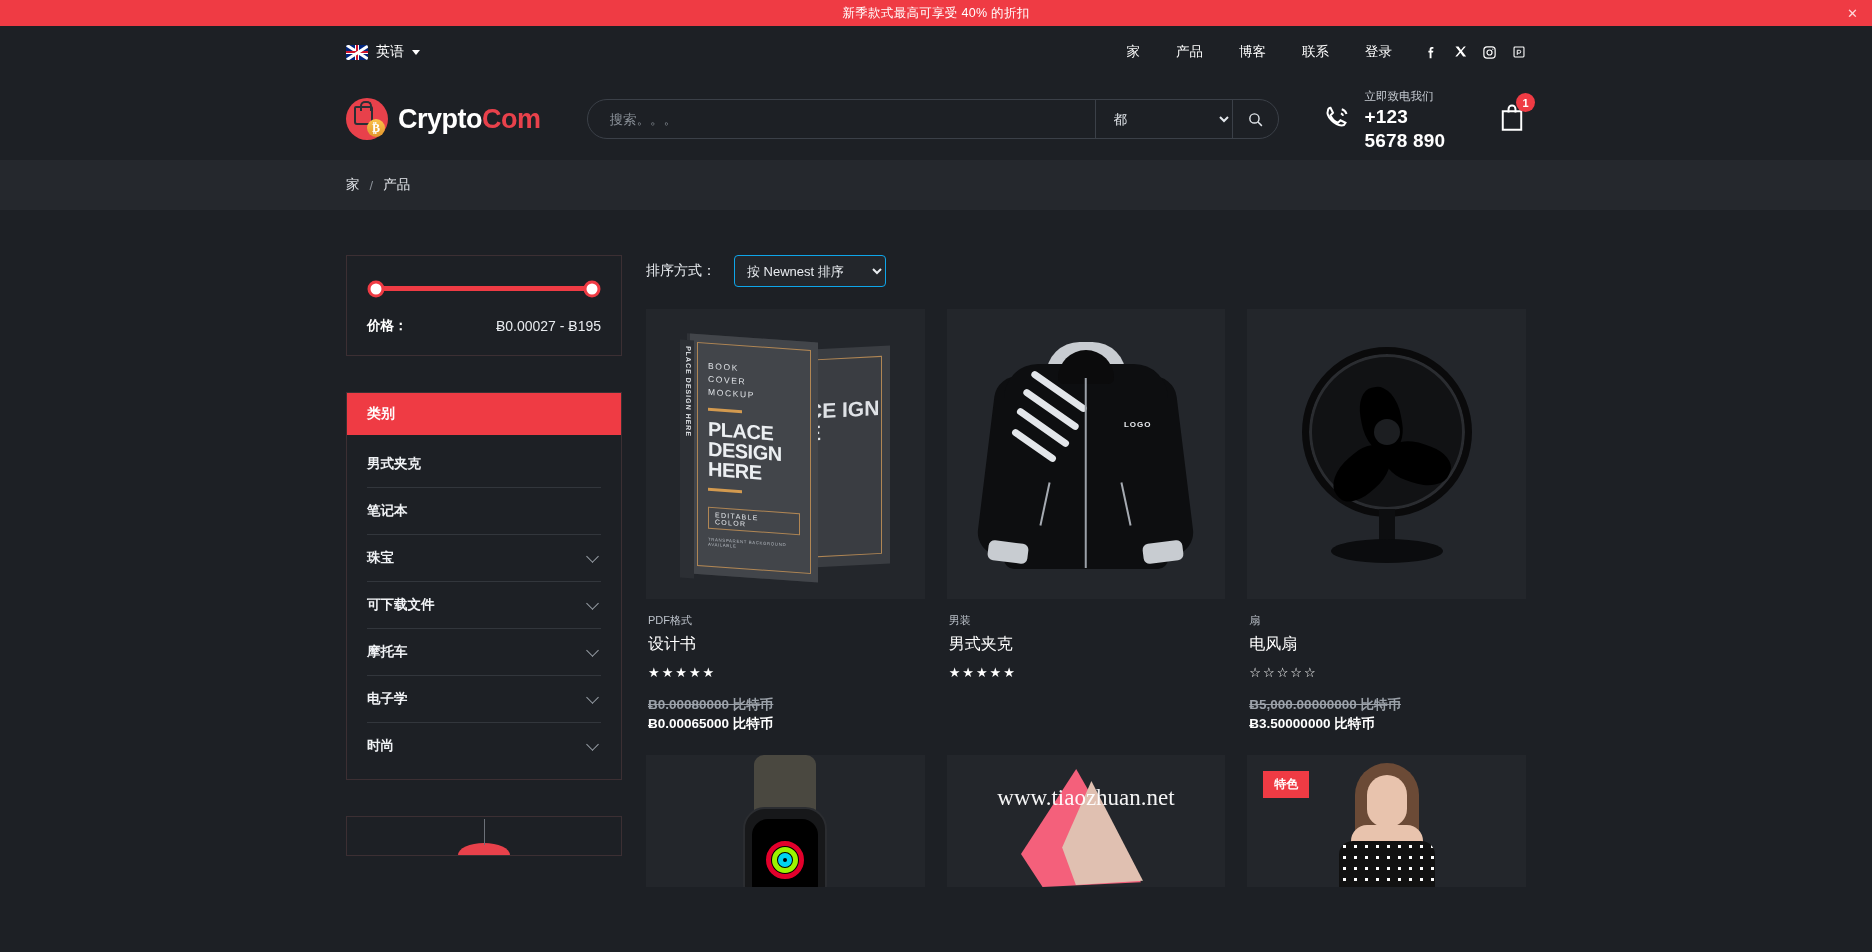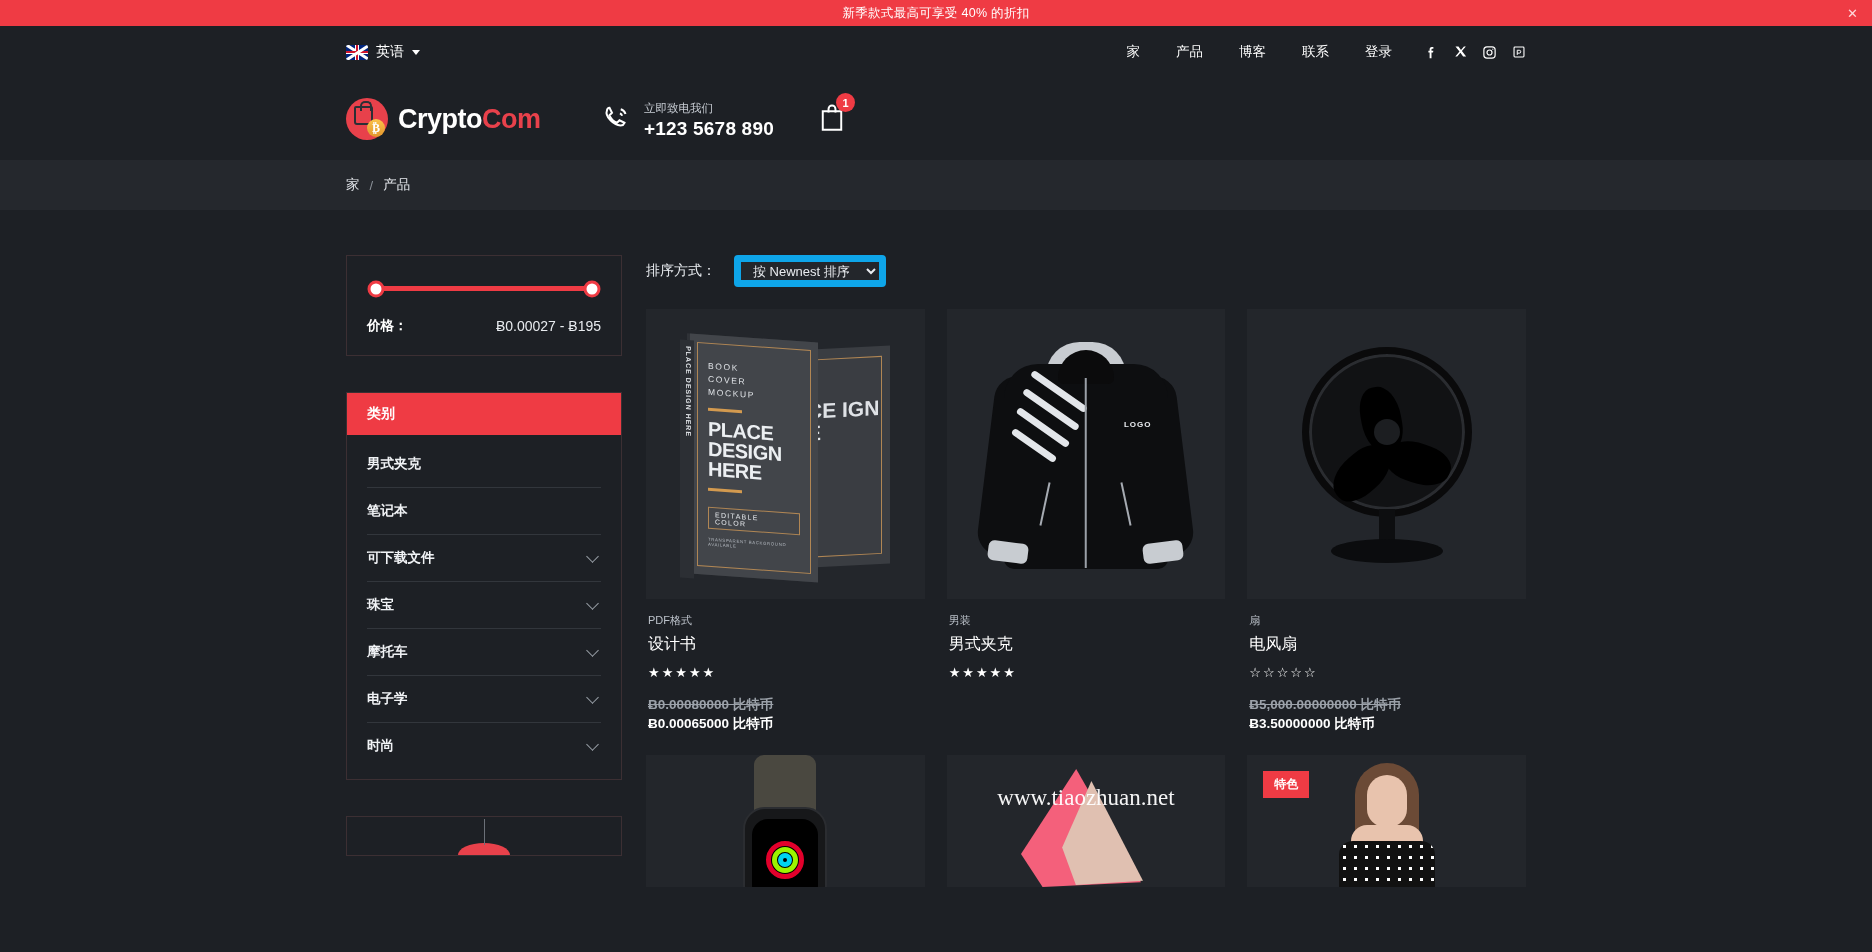--- a/index.html
+++ b/index.html
@@ -170,21 +170,21 @@
   .widget-stub:before {
     content: ""; position: absolute; left: 50%; transform: translateX(-50%); bottom: -12px;
     width: 52px; height: 24px; background: #e8414b; border-radius: 50%;
   }
   
   .content { flex: 1; min-width: 0; }
   .sortbar { display: flex; align-items: center; gap: 18px; margin-bottom: 22px; }
   .sort-label { font-size: 14px; color: #e9ecf0; }
   .sort-select {
     width: 152px; height: 32px; background: #23262b; color: #e9ecf0; font-size: 13px;
-    border: 7px solid #0ea5e9; border-radius: 4px; padding: 0 8px;
+    border: 1px solid #0ea5e9; border-radius: 4px; padding: 0 8px;
     font-family: "Liberation Sans", sans-serif; cursor: pointer; outline: none;
   }
   .grid { display: grid; grid-template-columns: repeat(3, 1fr); gap: 22px; }
   .card { background: transparent; cursor: pointer; }
   .card-img {
     background: #23262b; height: 290px; position: relative; overflow: hidden;
     display: flex; align-items: center; justify-content: center;
   }
   .badge-feat {
     position: absolute; left: 16px; top: 16px; background: #ef3b44; color: #fff;
@@ -392,20 +392,32 @@
 </div>
 
 <div class="header">
   <div class="logo">
     <span class="logo-mark">
       <span class="logo-bag"></span>
       <span class="logo-coin">₿</span>
     </span>
     <span class="logo-text"><span class="w">Crypto</span><span class="r">Com</span></span>
   </div>
+  <div class="searchbox">
+    <input class="search-input" type="text" placeholder="搜索。。。" style="">
+    <select class="search-cat">
+      <option>都</option>
+    </select>
+    <span class="search-btn">
+      <svg width="17" height="17" viewBox="0 0 24 24" fill="none" stroke="currentColor" stroke-width="2">
+          <circle cx="10.5" cy="10.5" r="6.5"></circle>
+          <path d="M15.5 15.5L21 21"></path>
+        </svg>
+    </span>
+  </div>
   <div class="contact">
     <span class="phone-ico">
       <svg width="30" height="30" viewBox="0 0 24 24" fill="none" stroke="currentColor" stroke-width="1.6">
           <path d="M4 5c0-1 1-2 2-2l2 4-2 2c1 2.5 3.5 5 6 6l2-2 4 2s-1 2-2 2c-6 1-14-7-12-12z"></path>
           <path d="M15 4.2a5.5 5.5 0 013.8 3.8M14.3 7.6a2.6 2.6 0 011.8 1.8"></path>
         </svg>
     </span>
     <span class="contact-txt">
       <span class="contact-label">立即致电我们</span><br>
       <span class="contact-num">+123 5678 890</span>
@@ -446,25 +458,25 @@
     <div class="widget">
       <div class="widget-head">类别</div>
       <ul class="cat-list">
         <li class="cat-item">
           <span class="cat-label">男式夹克</span>
         </li>
         <li class="cat-item">
           <span class="cat-label">笔记本</span>
         </li>
         <li class="cat-item">
-          <span class="cat-label">可下载文件</span>
+          <span class="cat-label">珠宝</span>
           <span class="chev"></span>
         </li>
         <li class="cat-item">
-          <span class="cat-label">珠宝</span>
+          <span class="cat-label">可下载文件</span>
           <span class="chev"></span>
         </li>
         <li class="cat-item">
           <span class="cat-label">摩托车</span>
           <span class="chev"></span>
         </li>
         <li class="cat-item">
           <span class="cat-label">电子学</span>
           <span class="chev"></span>
         </li>

